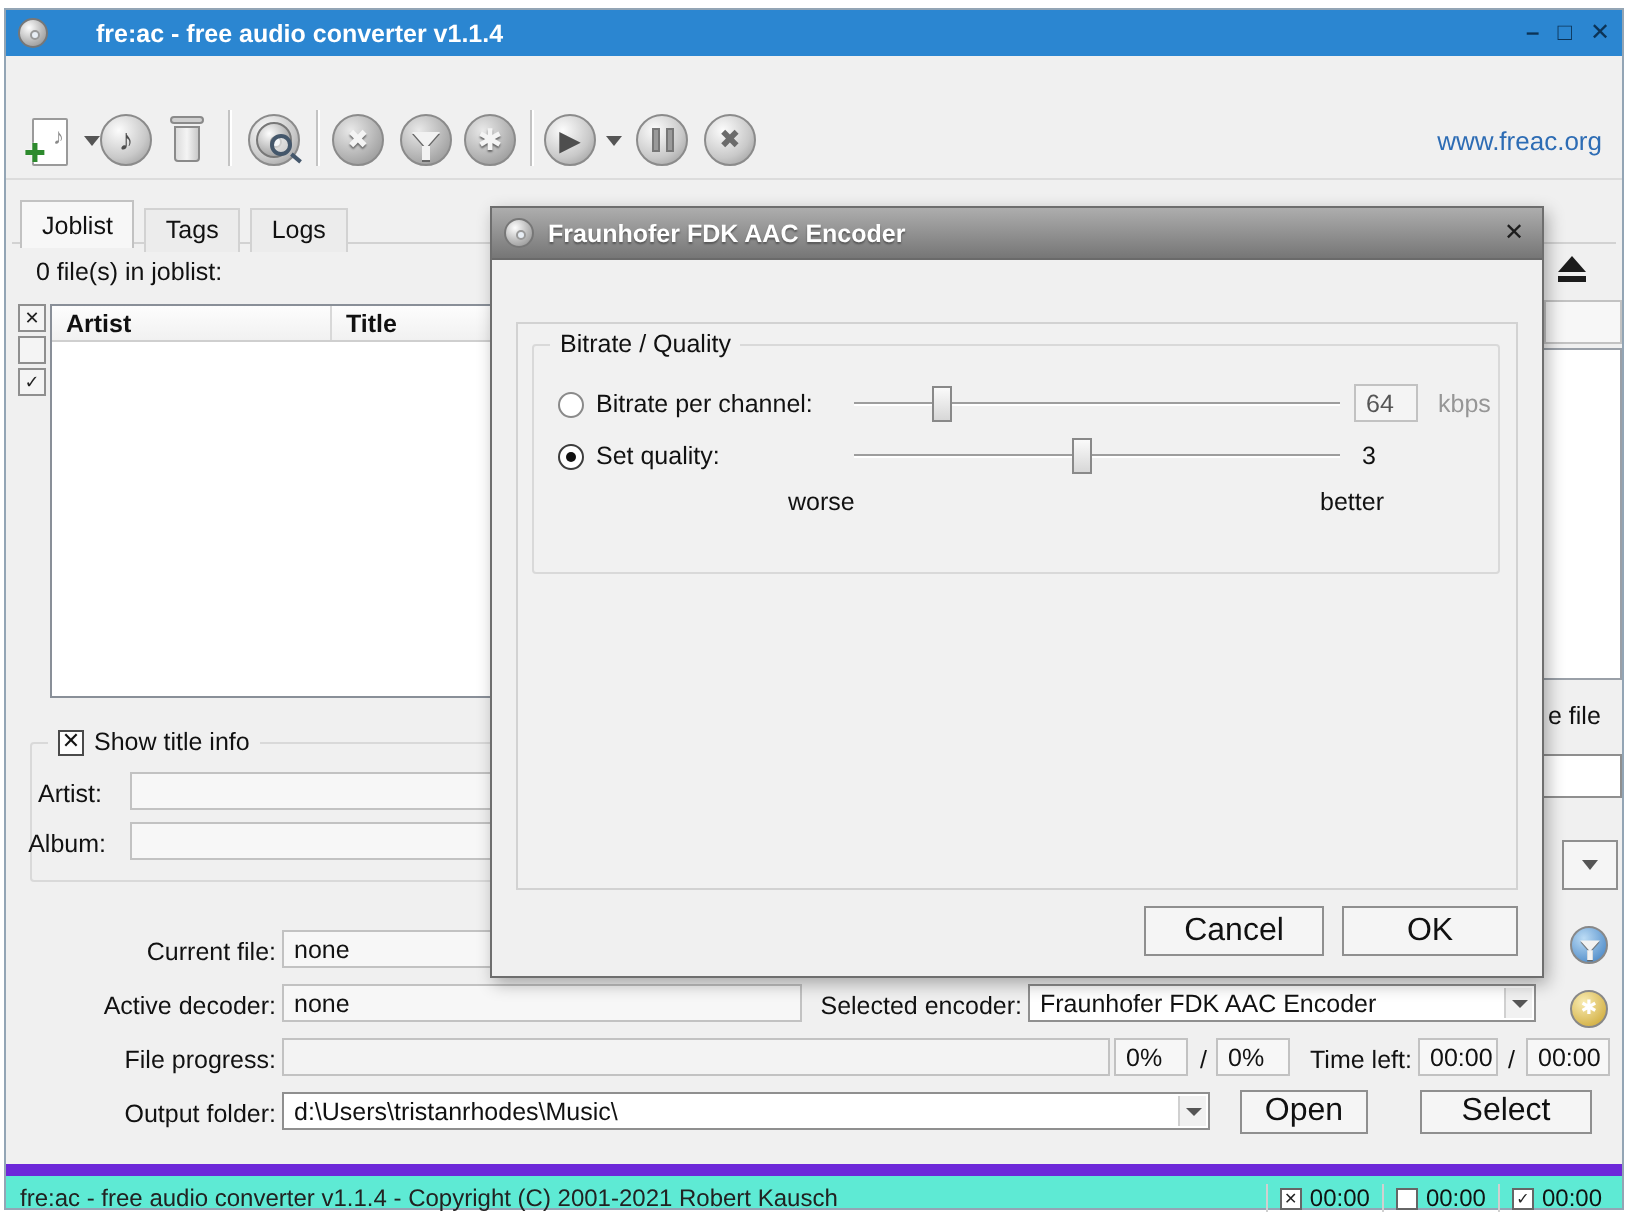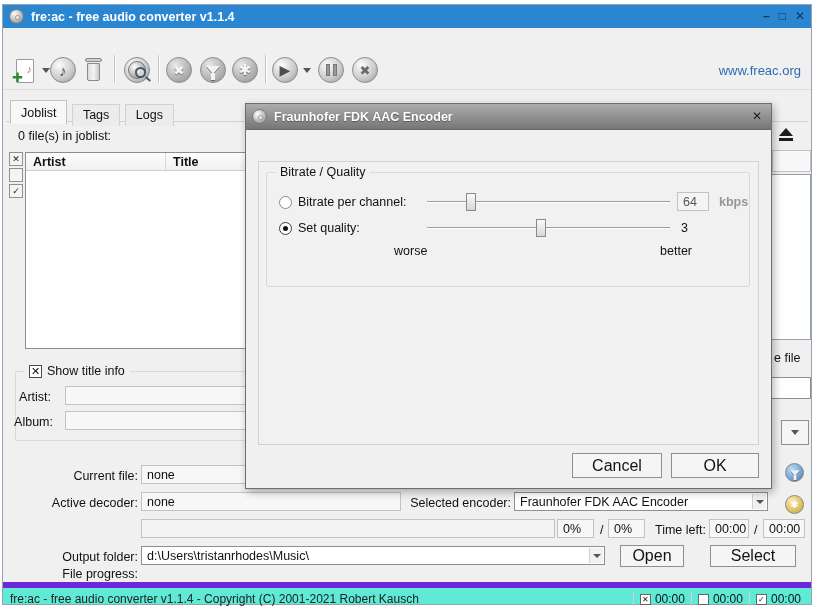--- a/index.html
+++ b/index.html
@@ -2,21 +2,21 @@
 <html><head>
 <meta charset="utf-8">
 <style>
   html,body{margin:0;padding:0;background:#fff;width:818px;height:609px;overflow:hidden;
     font-family:"Liberation Sans","DejaVu Sans",sans-serif;font-size:12.5px;color:#111;}
   *{box-sizing:border-box;}
   #win{position:absolute;left:2px;top:4px;width:810px;height:601px;border:1px solid #93a5b5;background:#f0f0f0;}
   .abs{position:absolute;}
   
   .titlebar{position:absolute;left:0;top:0;width:100%;height:23px;background:#2b86d1;display:flex;align-items:center;}
-  .titlebar .app-title{color:#fff;font-weight:bold;font-size:12.5px;margin-left:7px;}
+  .titlebar .app-title{color:#fff;font-weight:bold;font-size:12.5px;margin-left:24px;}
   .disc{display:inline-block;border-radius:50%;background:radial-gradient(circle at 35% 30%,#fdfdfd,#b9b9b9 55%,#8a8a8a);border:1px solid #777;position:relative;}
   .disc::after{content:"";position:absolute;left:50%;top:50%;width:28%;height:28%;margin:-15% 0 0 -15%;border-radius:50%;background:#e8eef5;border:1px solid #999;}
   .win-ctrls{position:absolute;right:6px;top:0;height:23px;display:flex;align-items:center;gap:9px;color:#0c3356;font-weight:bold;font-size:12px;}
   .win-ctrls span{cursor:default;line-height:23px;}
   
   .menubar{position:absolute;left:0;top:23px;width:100%;height:22px;display:flex;align-items:center;padding-left:4px;}
   .menu-item{padding:2px 9px;}
   .menu-help{position:absolute;right:8px;top:2px;padding:2px 6px;}
   
   .toolbar{position:absolute;left:0;top:45px;width:100%;height:40px;border-bottom:1px solid #dcdcdc;}
@@ -73,21 +73,21 @@
   .dlg-title{color:#fff;font-weight:bold;margin-left:7px;font-size:12.5px;text-shadow:0 1px 1px #555;}
   .dlg-close{position:absolute;right:9px;top:5px;color:#1d1d1d;font-weight:bold;font-size:12px;}
   .dlg-tabstrip{position:absolute;left:12px;top:36px;right:12px;height:21px;}
   .dlg-pane{position:absolute;left:12px;top:57px;width:501px;height:284px;border:1px solid #d2d2d2;background:#f1f1f1;}
   .radio{position:absolute;width:13px;height:13px;border:1px solid #8a8a8a;border-radius:50%;background:#fff;}
   .radio.checked{border-color:#3c3c3c;}
   .radio.checked::after{content:"";position:absolute;left:3px;top:3px;width:5px;height:5px;border-radius:50%;background:#111;}
   .slider{position:absolute;width:243px;height:20px;}
   .slider::before{content:"";position:absolute;left:0;right:0;top:9px;height:1px;background:#9d9d9d;border-bottom:1px solid #fff;}
   .thumb{position:absolute;top:1px;width:10px;height:18px;background:linear-gradient(#fafafa,#d7d7d7);border:1px solid #898989;}
-  .gray-text{color:#969696;font-weight:bold;}
+  .gray-text{color:#969696;}
 </style>
 </head>
 <body>
 
 <div id="win">
 
   <div class="titlebar">
     <span class="disc" style="width:15px;height:15px;margin-left:6px;"></span>
     <span class="app-title">fre:ac - free audio converter v1.1.4</span>
     <span class="win-ctrls">
@@ -197,21 +197,21 @@
   <div class="field" style="left:138px;top:487px;width:260px;">none</div>
   <span class="lbl-r" style="left:403px;top:491px;width:105px;">Selected encoder:</span>
   <div class="field white" style="left:511px;top:487px;width:254px;padding-right:18px;">
     <span>Fraunhofer FDK AAC Encoder</span>
     <span class="combo-arrow"></span>
   </div>
   <span class="round-btn" style="left:782px;top:490px;background:radial-gradient(circle at 35% 30%,#f9ecb4,#caa22a);">
       <span>✱</span>
     </span>
 
-  <span class="lbl-r" style="left:30px;top:518px;width:105px;margin-top:44px;">File progress:</span>
+  <span class="lbl-r" style="left:30px;top:518px;width:105px;">File progress:</span>
   <div class="field" style="left:138px;top:514px;width:414px;background:#f3f3f3;"></div>
   <div class="field" style="left:554px;top:514px;width:37px;">0%</div>
   <span class="abs" style="left:597px;top:518px;">/</span>
   <div class="field" style="left:605px;top:514px;width:37px;">0%</div>
   <span class="abs" style="left:652px;top:518px;">Time left:</span>
   <div class="field" style="left:706px;top:514px;width:40px;">00:00</div>
   <span class="abs" style="left:751px;top:518px;">/</span>
   <div class="field" style="left:760px;top:514px;width:42px;">00:00</div>
 
   <span class="lbl-r" style="left:30px;top:545px;width:105px;">Output folder:</span>

